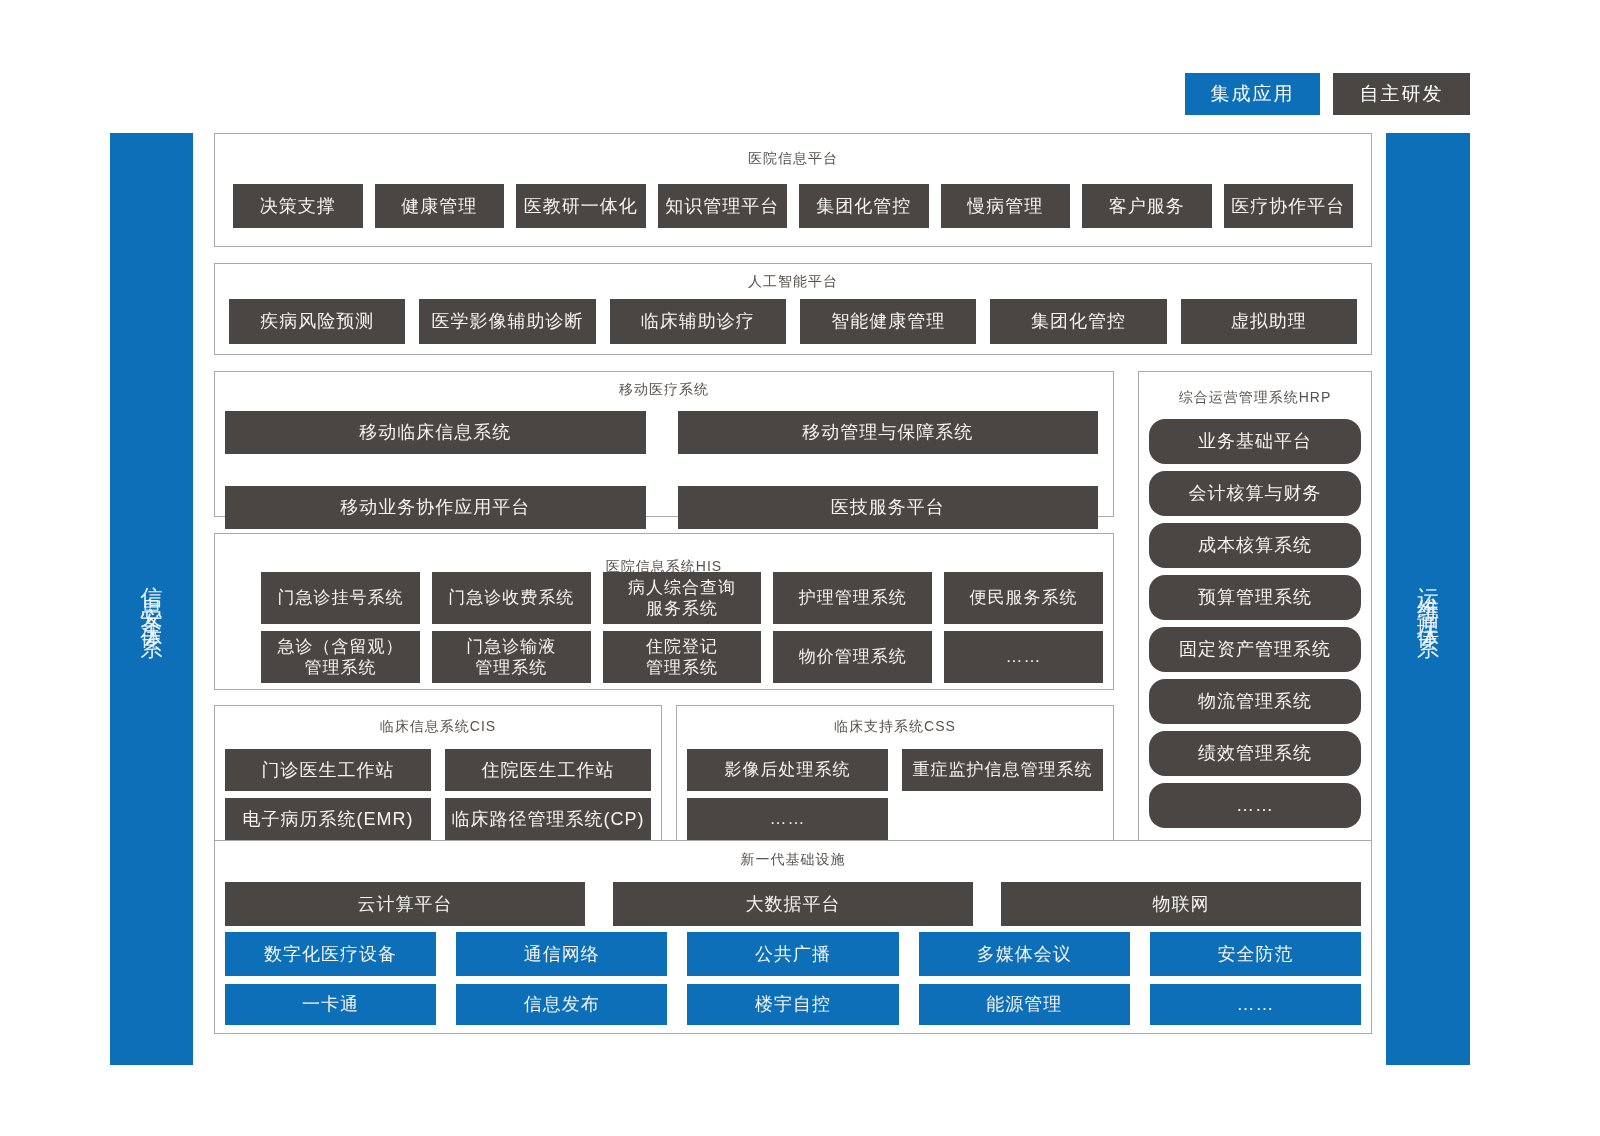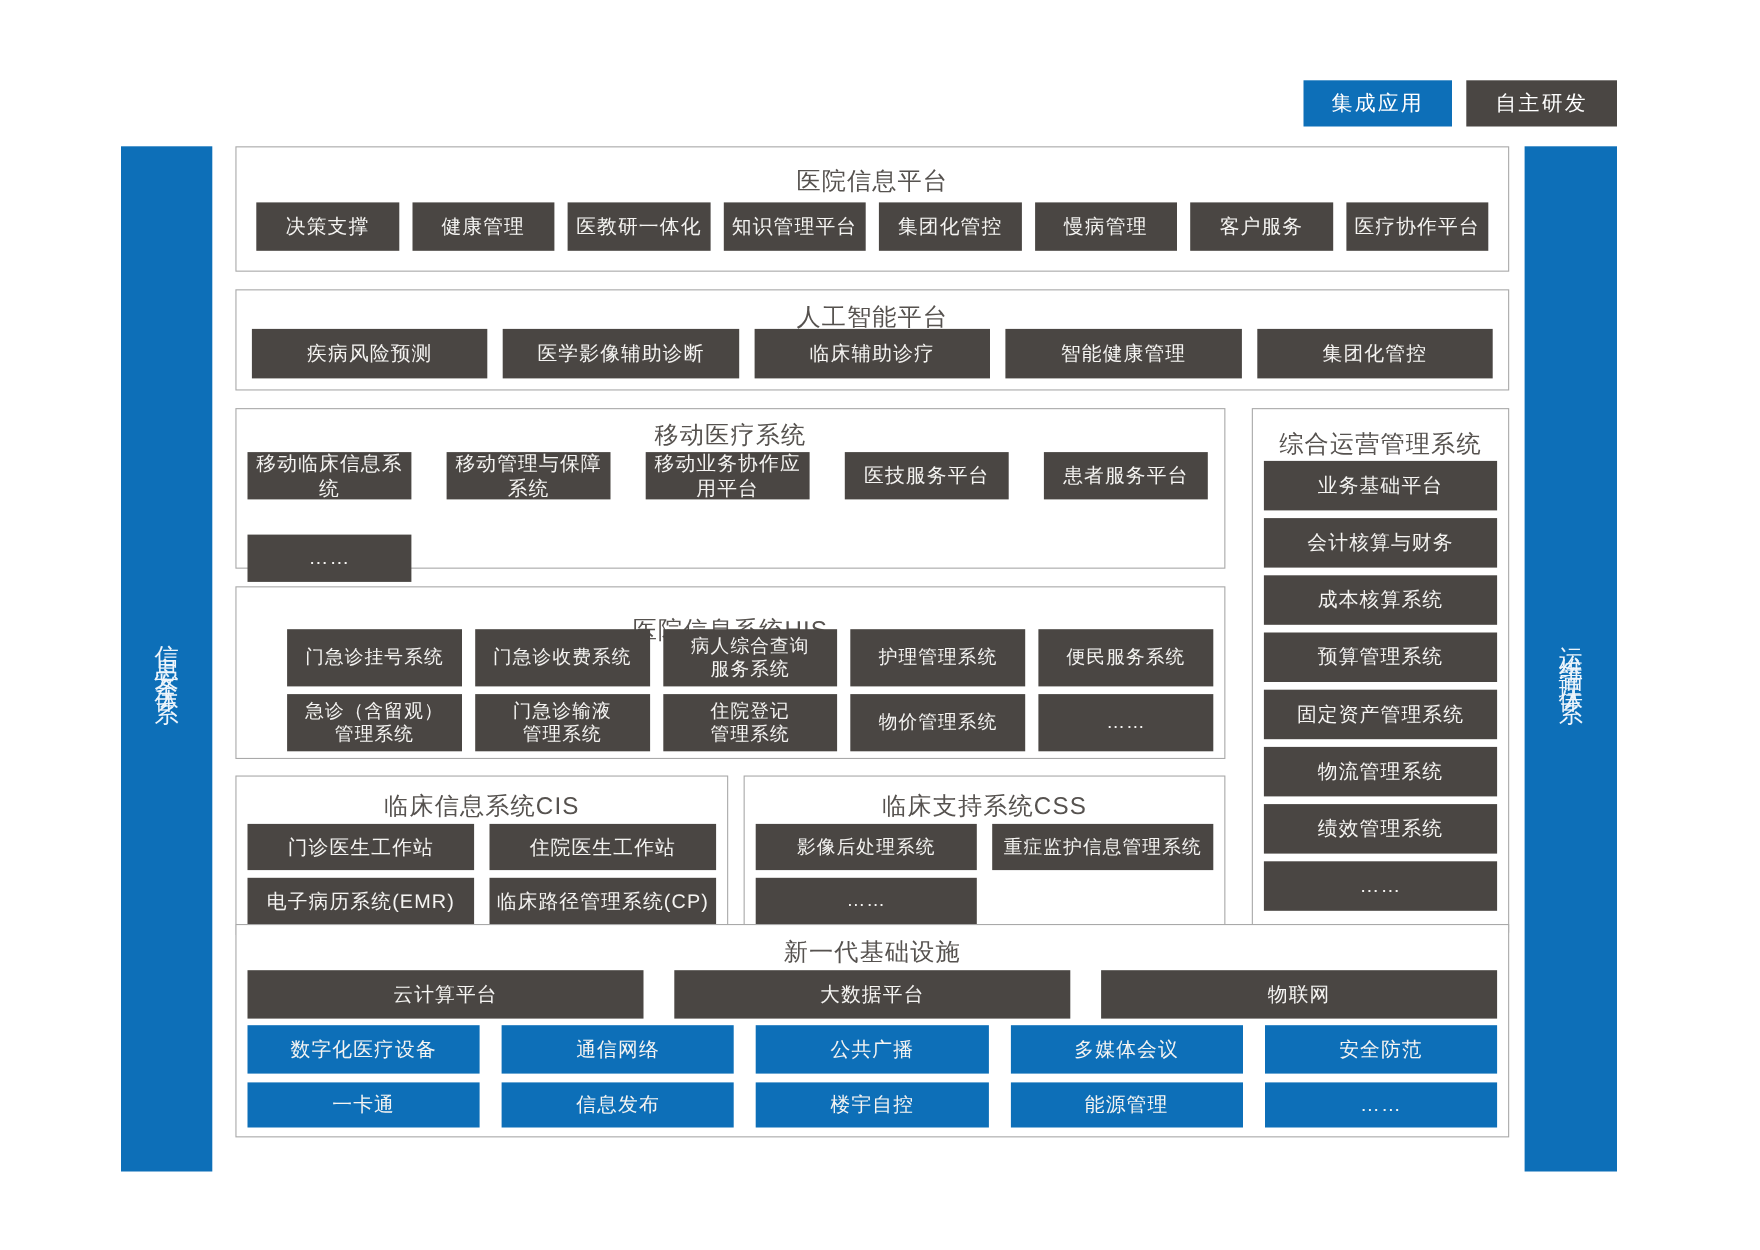--- a/index.html
+++ b/index.html
@@ -18,21 +18,21 @@
     display:flex;align-items:center;justify-content:center;
     writing-mode:vertical-rl;text-orientation:upright;
     font-size:22px;letter-spacing:10px;
   }
   #bar-left{left:110px;width:83px;}
   #bar-right{left:1386px;width:84px;}
   .frame{
     position:absolute;border:1px solid #a9a9a9;background:#ffffff;box-sizing:border-box;
   }
   .frame-title{
-    text-align:center;color:#56524f;font-size:22px;letter-spacing:1px;
+    text-align:center;color:#56524f;font-size:14px;letter-spacing:1px;
   }
   .box{
     background:#4a4643;color:#f5f4f2;font-size:18px;letter-spacing:1px;
     display:flex;align-items:center;justify-content:center;
     text-align:center;white-space:pre-line;line-height:1.25;box-sizing:border-box;
   }
   .box.blue{background:#0d6fb8;}
   .row{position:absolute;display:flex;}
   .grid{position:absolute;display:grid;}
   .row .box{flex:1;}
@@ -47,25 +47,25 @@
   #sec-css   {left:676px;top:705px;width:438px;height:145px;}
   #sec-infra {left:214px;top:840px;width:1158px;height:194px;}
 
   #sec-hip .frame-title{margin-top:16px;}
   #hip-row{left:18px;right:18px;top:50px;height:44px;gap:12px;}
 
   #sec-ai .frame-title{margin-top:9px;}
   #ai-row{left:14px;right:14px;top:35px;height:45px;gap:14px;}
 
   #sec-mobile .frame-title{margin-top:9px;}
-  #mobile-grid{left:10px;right:15px;top:39px;grid-template-columns:repeat(5,1fr);column-gap:24px;row-gap:10px;grid-auto-rows:43px;gap:32px;}
+  #mobile-grid{left:10px;right:15px;top:39px;grid-template-columns:repeat(2,1fr);column-gap:24px;row-gap:10px;grid-auto-rows:43px;gap:32px;}
 
   #sec-hrp .frame-title{margin-top:17px;}
   #hrp-col{position:absolute;left:10px;right:10px;top:47px;display:flex;flex-direction:column;gap:7px;}
-  #hrp-col .box{height:45px;}
+  #hrp-col .box{height:45px;border-radius:16px;}
 
   #sec-his .frame-title{margin-top:24px;}
   #his-grid{left:10px;right:10px;top:38px;grid-template-columns:repeat(5,1fr);column-gap:12px;row-gap:7px;grid-auto-rows:52px;padding-left:36px;}
   #his-grid .box{font-size:17px;}
 
   #sec-cis .frame-title,#sec-css .frame-title{margin-top:12px;}
   #cis-grid{left:10px;right:10px;top:43px;grid-template-columns:repeat(2,1fr);column-gap:14px;row-gap:7px;grid-auto-rows:42px;}
   #css-grid{left:10px;right:10px;top:43px;grid-template-columns:repeat(2,1fr);column-gap:14px;row-gap:7px;grid-auto-rows:42px;}
   #css-grid .box{font-size:17px;}
 
@@ -100,20 +100,21 @@
   </div>
 
   <div id="sec-ai" class="frame">
     <div class="frame-title">人工智能平台</div>
     <div id="ai-row" class="row">
       <div class="box">疾病风险预测</div>
       <div class="box">医学影像辅助诊断</div>
       <div class="box">临床辅助诊疗</div>
       <div class="box">智能健康管理</div>
       <div class="box">集团化管控</div>
+      <div class="box">虚拟助理</div>
     </div>
   </div>
 
   <div id="sec-mobile" class="frame">
     <div class="frame-title">移动医疗系统</div>
     <div id="mobile-grid" class="grid">
       <div class="box">移动临床信息系统</div>
       <div class="box">移动管理与保障系统</div>
       <div class="box">移动业务协作应用平台</div>
       <div class="box">医技服务平台</div>

